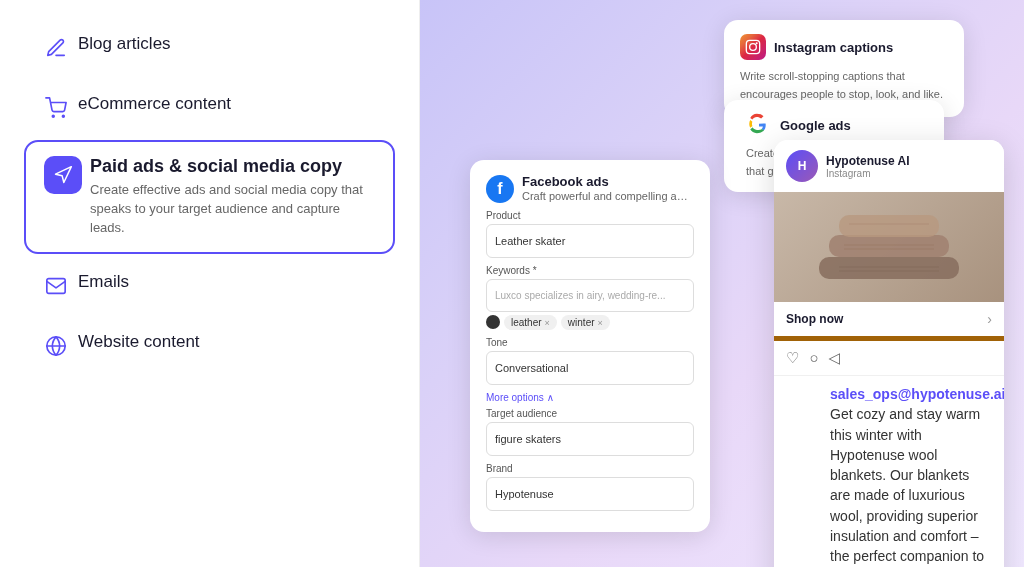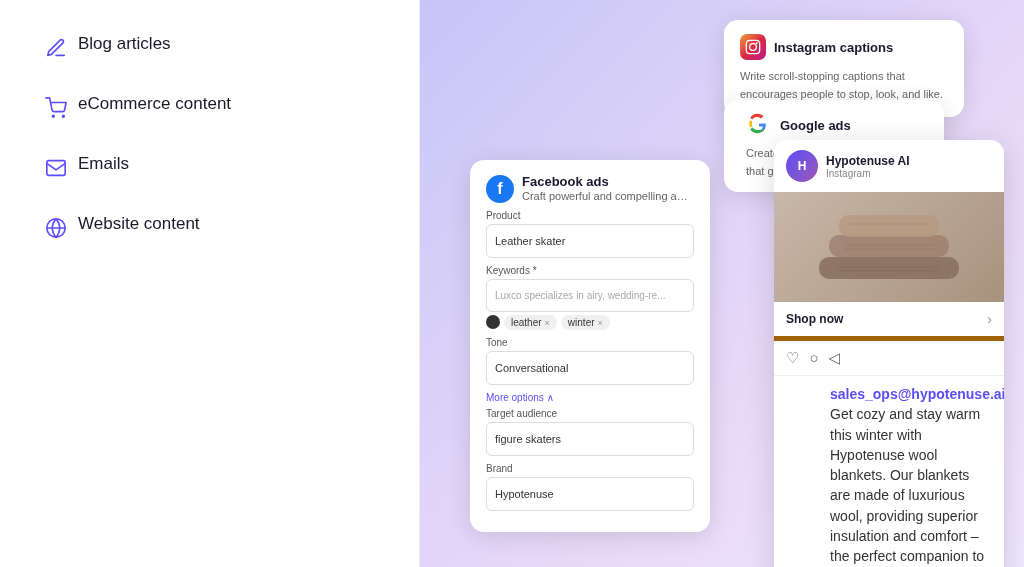--- a/index.html
+++ b/index.html
@@ -391,20 +391,31 @@
       <svg viewBox="0 0 24 24" fill="none" stroke="#5b4ef8" stroke-width="1.8" stroke-linecap="round" stroke-linejoin="round">
         <circle cx="9" cy="21" r="1"></circle>
           <circle cx="20" cy="21" r="1"></circle>
         <path d="M1 1h4l2.68 13.39a2 2 0 001.99 1.61h9.72a2 2 0 001.99-1.61L23 6H6"></path>
       </svg>
     </div>
     <span class="label">eCommerce content</span>
   </div>
 
 
+  <div class="menu-item active">
+    <div class="active-icon-wrap">
+      <svg viewBox="0 0 24 24" fill="none" stroke="#fff" stroke-width="1.8" stroke-linecap="round" stroke-linejoin="round" width="20" height="20">
+        <path d="M3 11l19-9-9 19-2-8-8-2z"></path>
+      </svg>
+    </div>
+    <div class="active-content">
+      <span class="label">Paid ads &amp; social media copy</span>
+      <span class="desc">Create effective ads and social media copy that speaks to your target audience and capture leads.</span>
+    </div>
+  </div>
 
   <div class="menu-item">
     <div class="icon">
       <svg viewBox="0 0 24 24" fill="none" stroke="#5b4ef8" stroke-width="1.8" stroke-linecap="round" stroke-linejoin="round">
         <rect x="2" y="4" width="20" height="16" rx="2"></rect>
         <path d="M2 7l10 7 10-7"></path>
       </svg>
     </div>
     <span class="label">Emails</span>
   </div>

